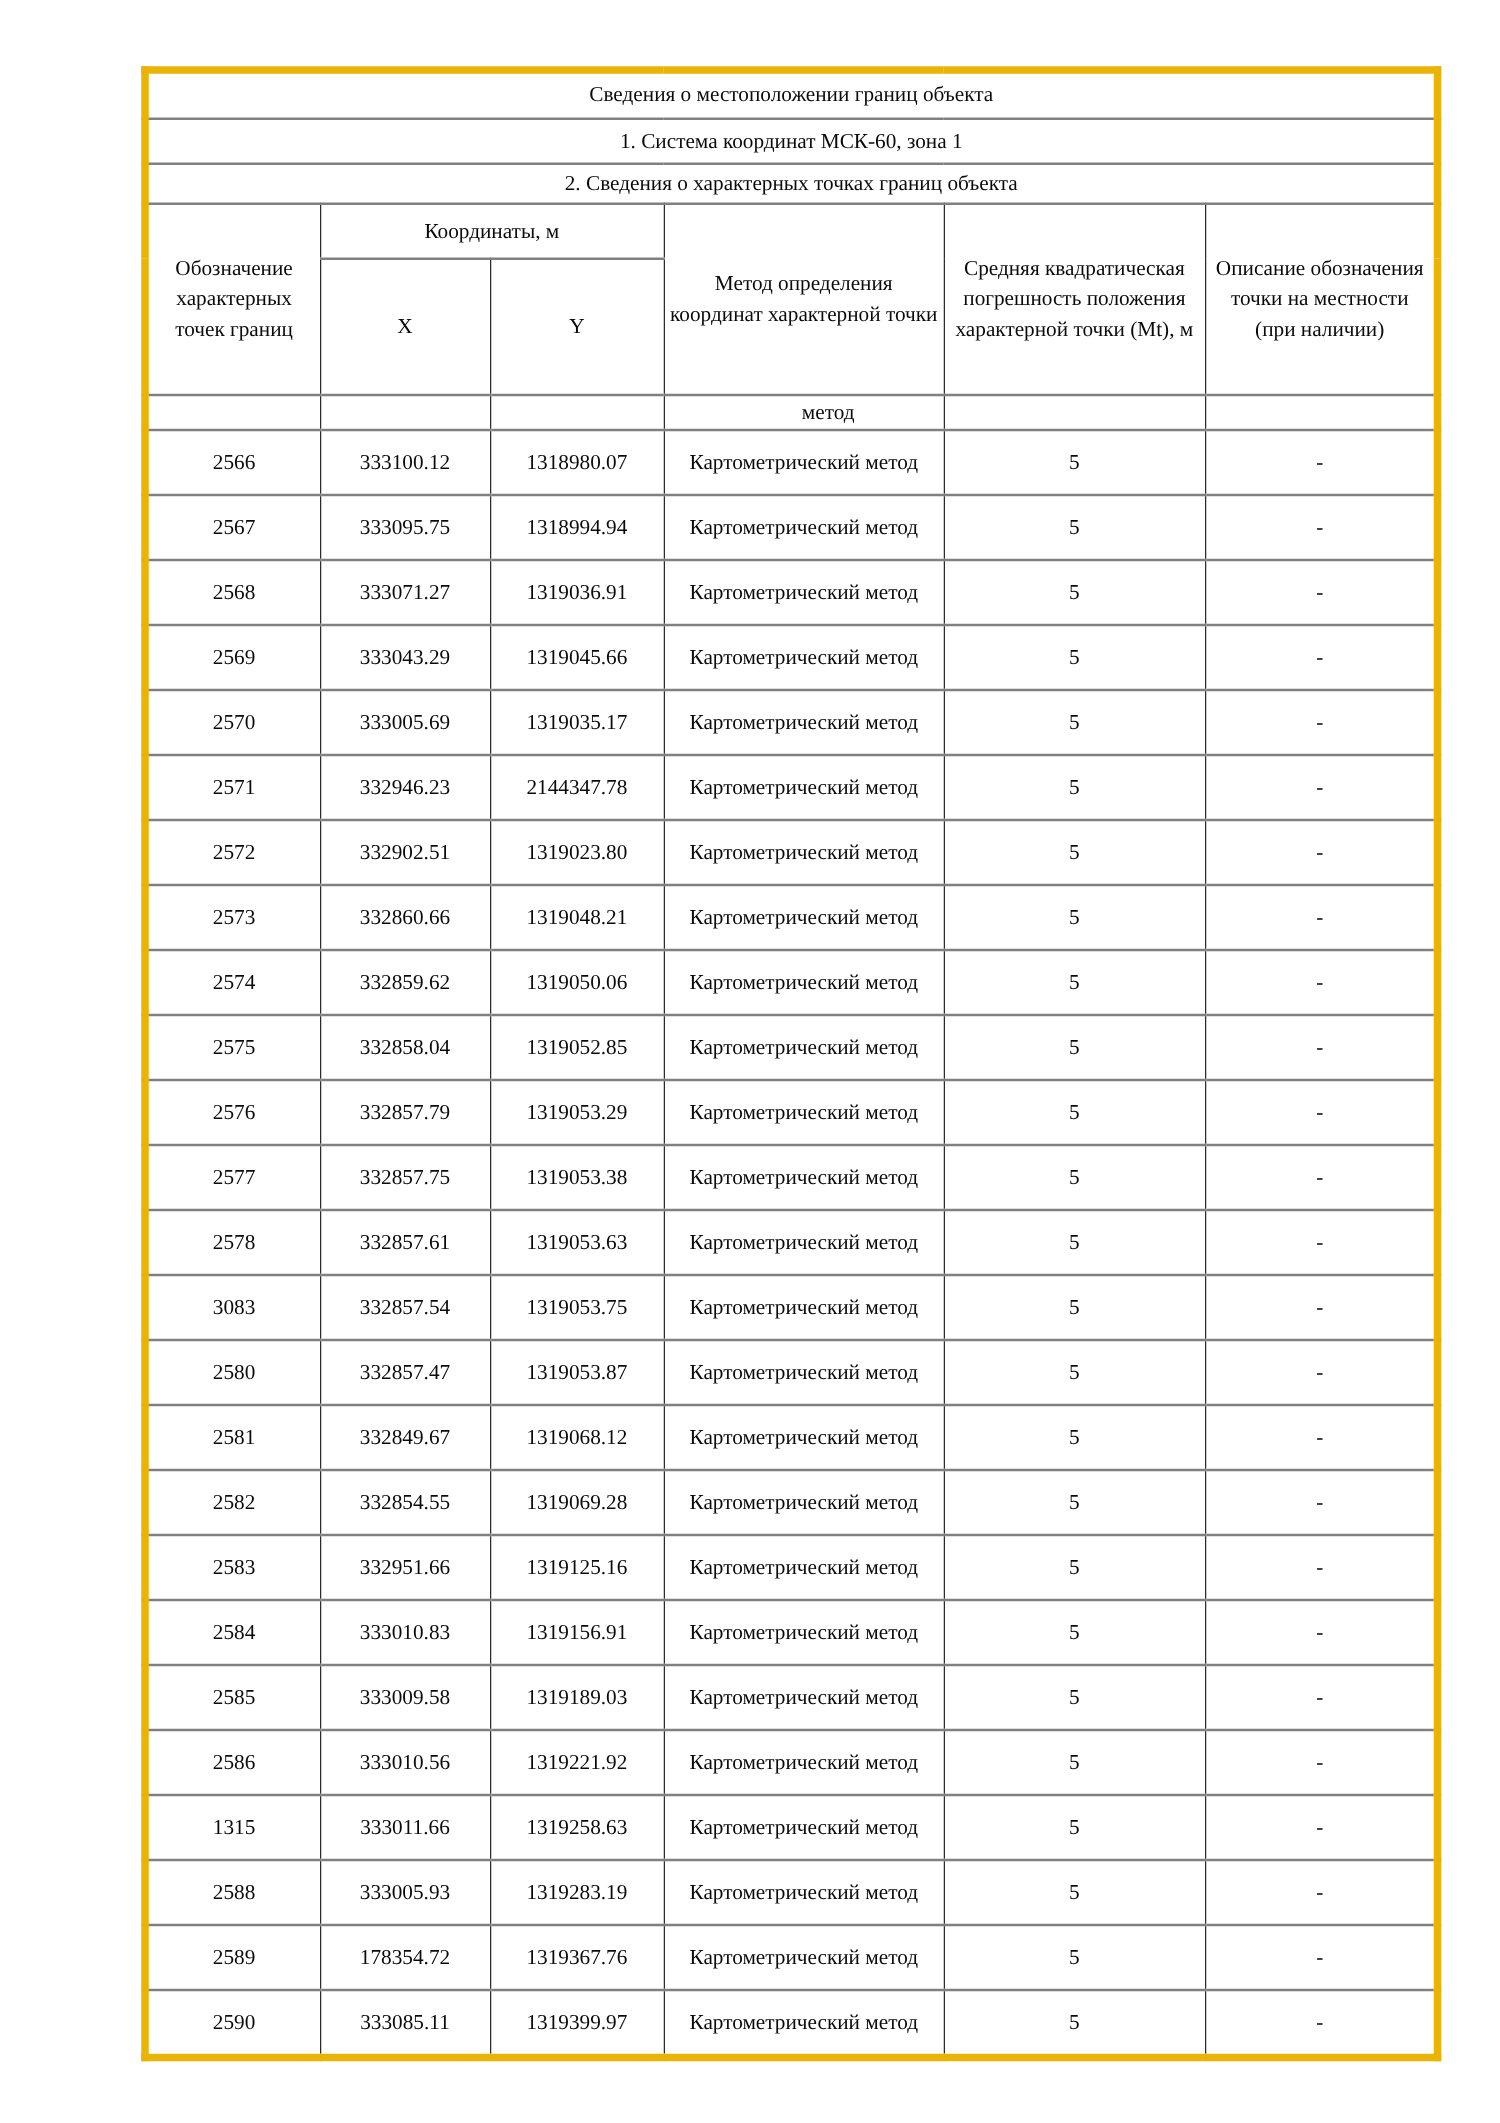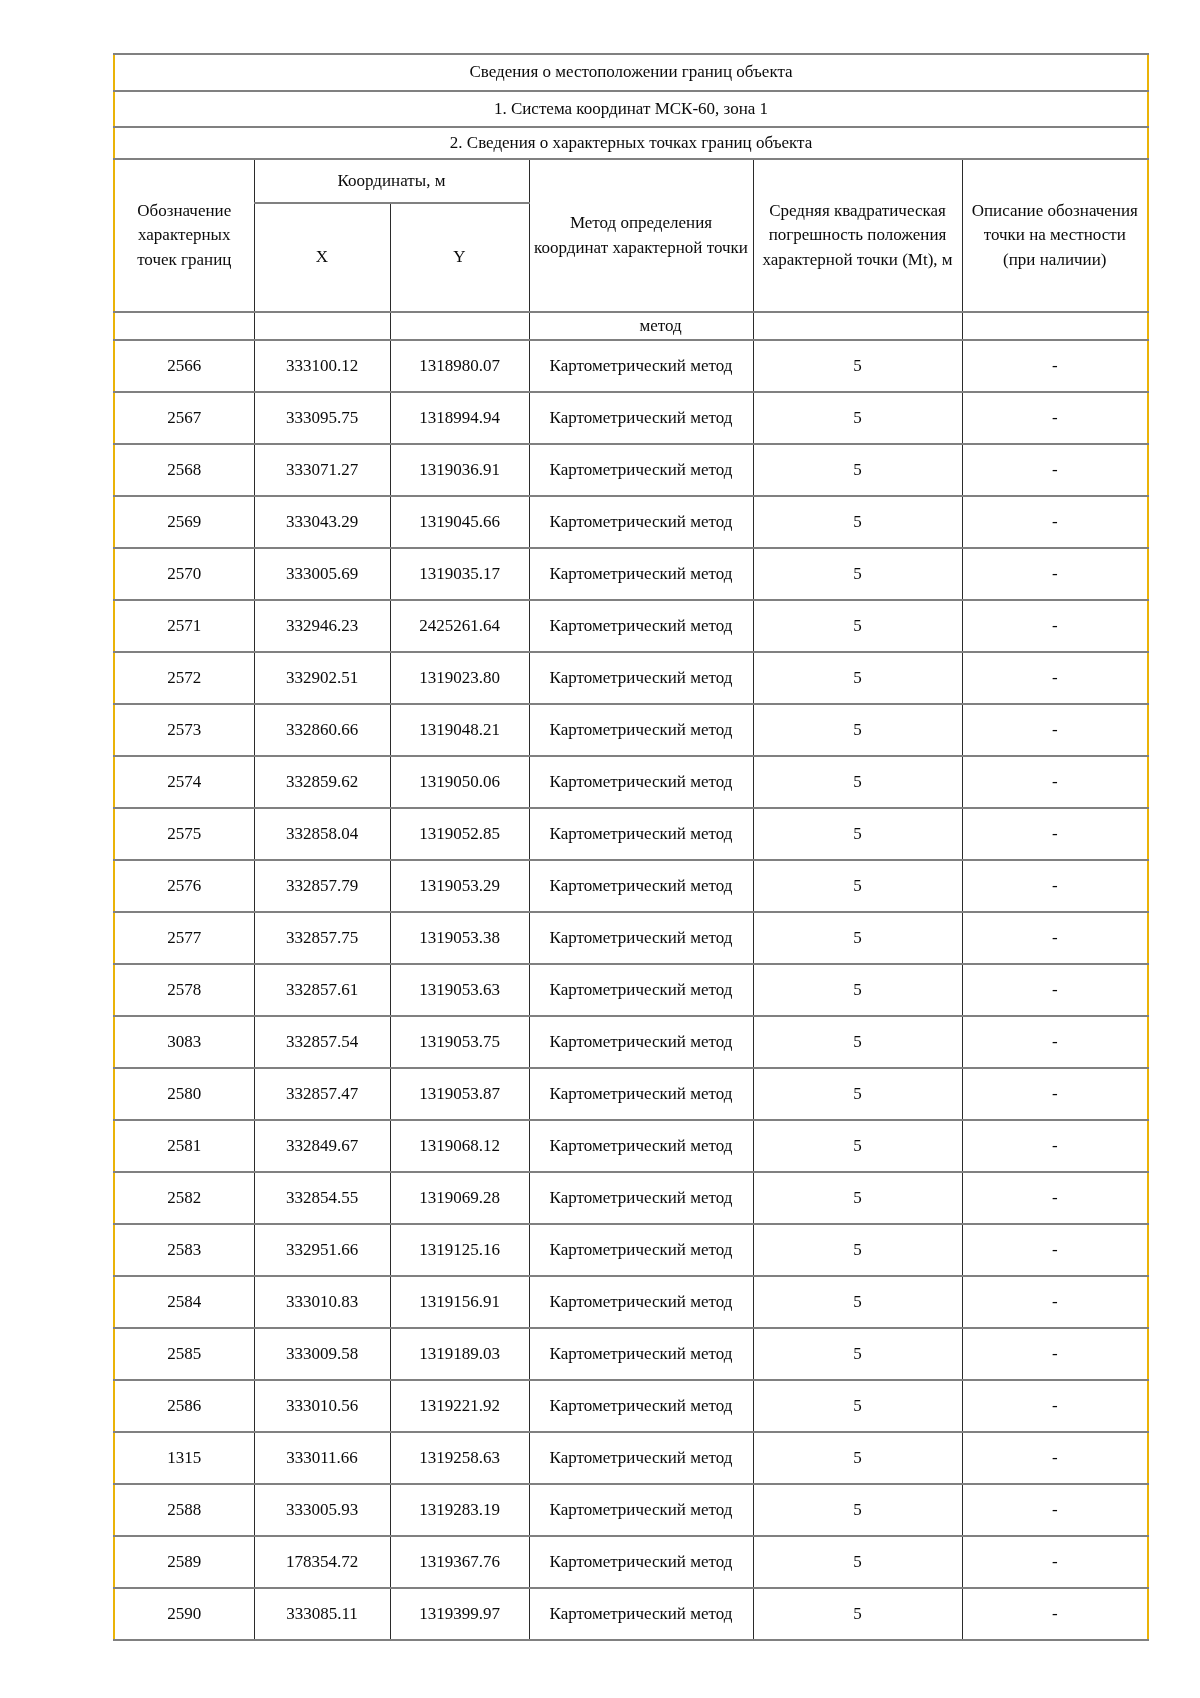--- a/index.html
+++ b/index.html
@@ -12,21 +12,21 @@
     color: #0a0a0a;
     overflow: hidden;
   }
   table.doc {
     position: absolute;
     left: 113px;
     top: 53px;
     width: 1034px;
     border-collapse: collapse;
     table-layout: fixed;
-    border: 2px solid #eab308;
+    border: 6px solid #eab308;
     font-size: 17px;
     line-height: 1.42;
   }
   table.doc td, table.doc th {
     border-left: 1px solid #2b2b2b;
     border-right: 1px solid #2b2b2b;
     border-top: 2px solid #808080;
     border-bottom: 2px solid #808080;
     font-weight: normal;
     text-align: center;
@@ -128,21 +128,21 @@
       <td>333005.69</td>
       <td>1319035.17</td>
       <td>Картометрический метод</td>
       <td>5</td>
       <td>-</td>
     </tr>
 
     <tr class="data-row">
       <td>2571</td>
       <td>332946.23</td>
-      <td>2425261.64</td>
+      <td>2144347.78</td>
       <td>Картометрический метод</td>
       <td>5</td>
       <td>-</td>
     </tr>
 
     <tr class="data-row">
       <td>2572</td>
       <td>332902.51</td>
       <td>1319023.80</td>
       <td>Картометрический метод</td>

